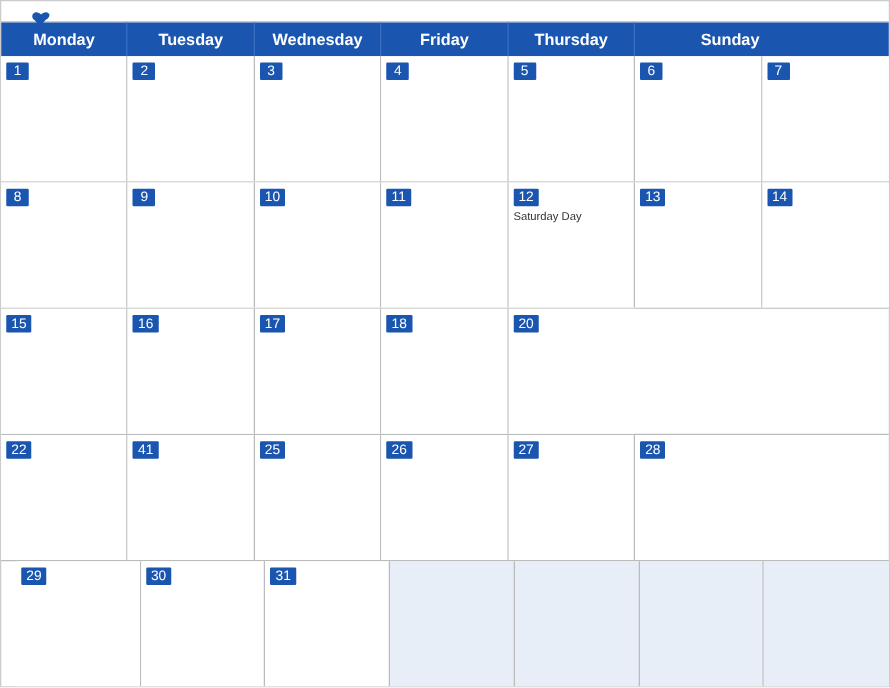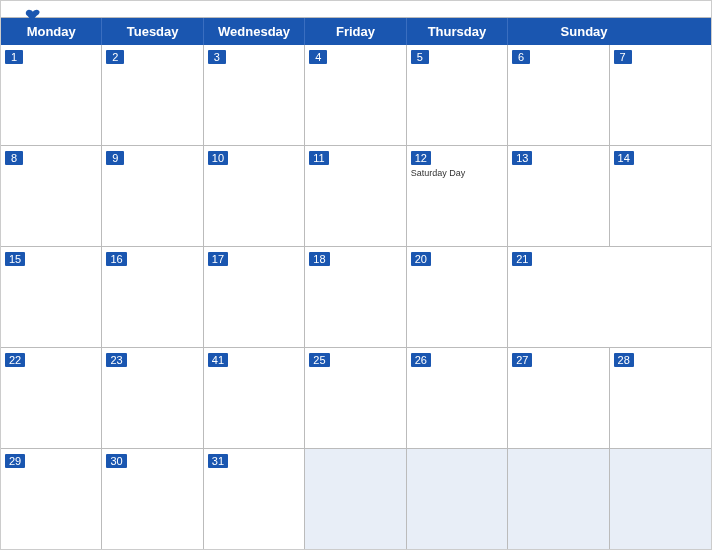--- a/index.html
+++ b/index.html
@@ -94,20 +94,21 @@
       flex-direction: column;
     }
     .week-row {
       display: grid;
       grid-template-columns: repeat(7, 1fr);
       flex: 1;
       border-bottom: 1px solid #bbb;
     }
     .week-row:last-child {
       border-bottom: none;
+      padding-left: 12px;
     }
     .day-cell {
       border-right: 1px solid #bbb;
       position: relative;
       padding: 2px 4px;
       background: #fff;
     }
     .day-cell:last-child {
       border-right: none;
     }
@@ -177,25 +178,23 @@
           <div class="day-cell"><span class="day-number">12</span><span class="event-label">Saturday Day</span></div>
           <div class="day-cell"><span class="day-number">13</span></div>
           <div class="day-cell"><span class="day-number">14</span></div>
         </div>
         <div class="week-row">
           <div class="day-cell"><span class="day-number">15</span></div>
           <div class="day-cell"><span class="day-number">16</span></div>
           <div class="day-cell"><span class="day-number">17</span></div>
           <div class="day-cell"><span class="day-number">18</span></div>
           <div class="day-cell"><span class="day-number">20</span></div>
-          <div class="day-cell"><span class="day-number">21</span></div>
         </div>
         <div class="week-row">
           <div class="day-cell"><span class="day-number">22</span></div>
-          <div class="day-cell"><span class="day-number">23</span></div>
           <div class="day-cell"><span class="day-number">41</span></div>
           <div class="day-cell"><span class="day-number">25</span></div>
           <div class="day-cell"><span class="day-number">26</span></div>
           <div class="day-cell"><span class="day-number">27</span></div>
           <div class="day-cell"><span class="day-number">28</span></div>
         </div>
         <div class="week-row">
           <div class="day-cell"><span class="day-number">29</span></div>
           <div class="day-cell"><span class="day-number">30</span></div>
           <div class="day-cell"><span class="day-number">31</span></div>

